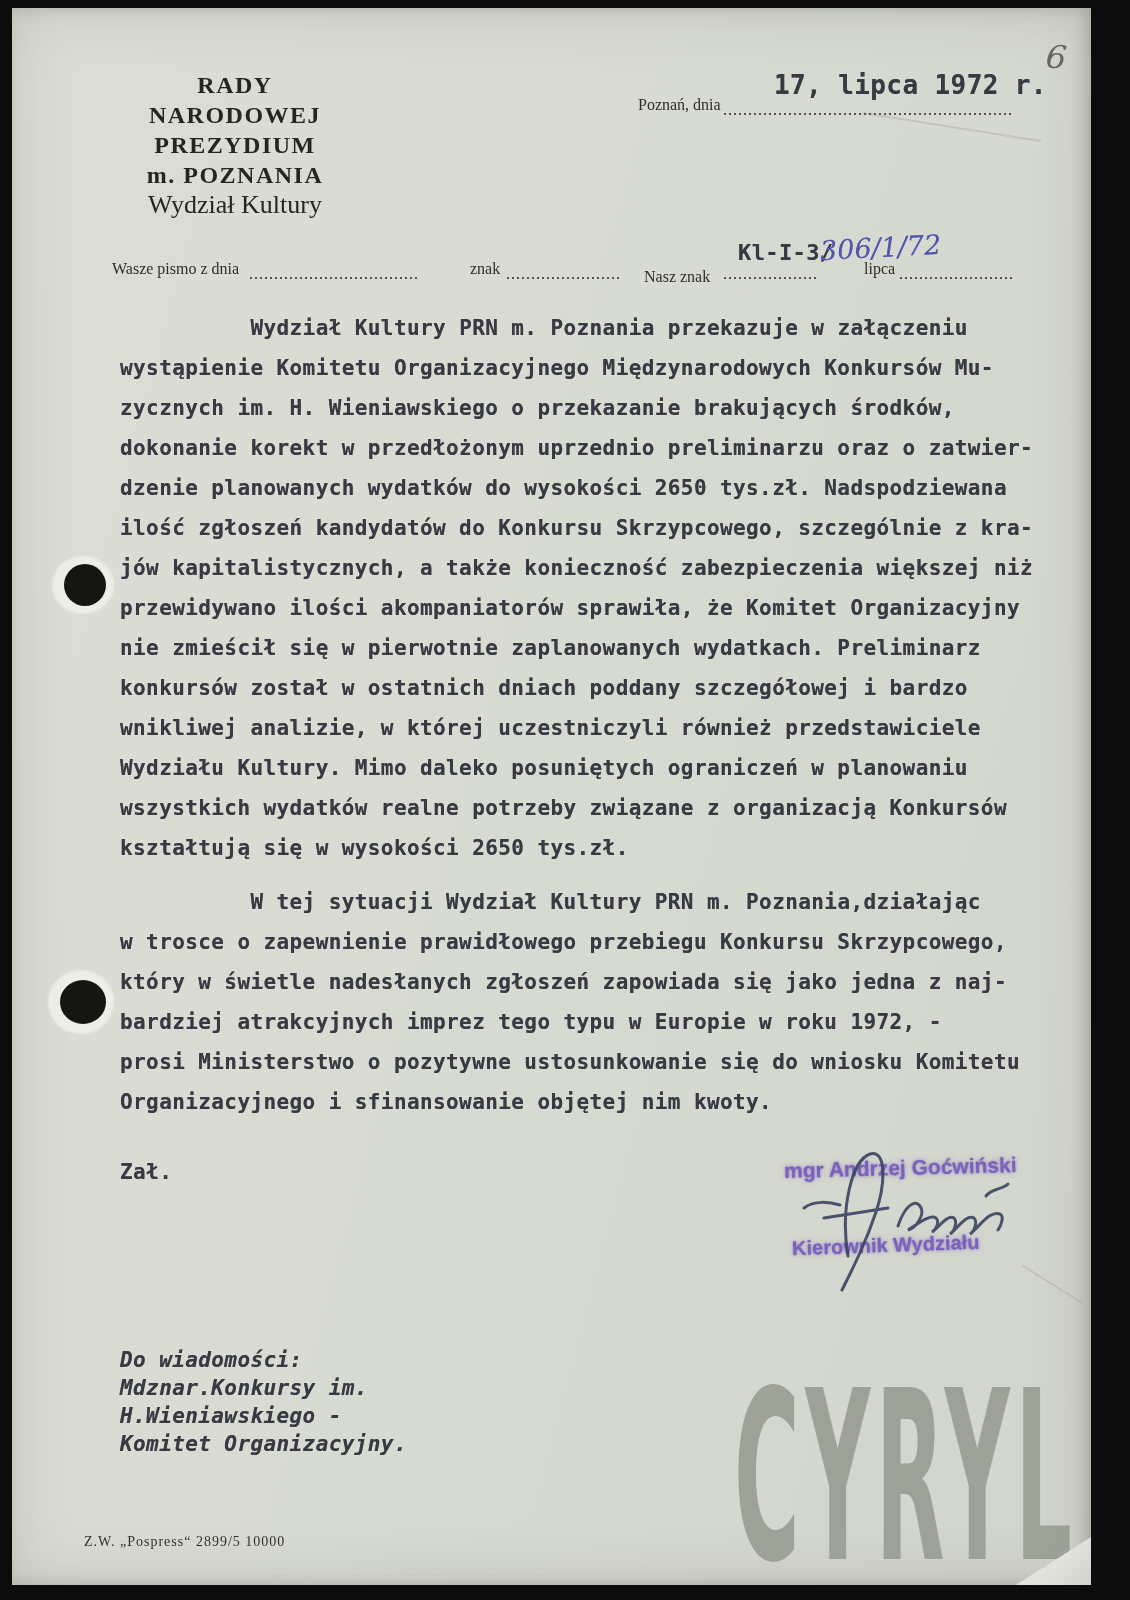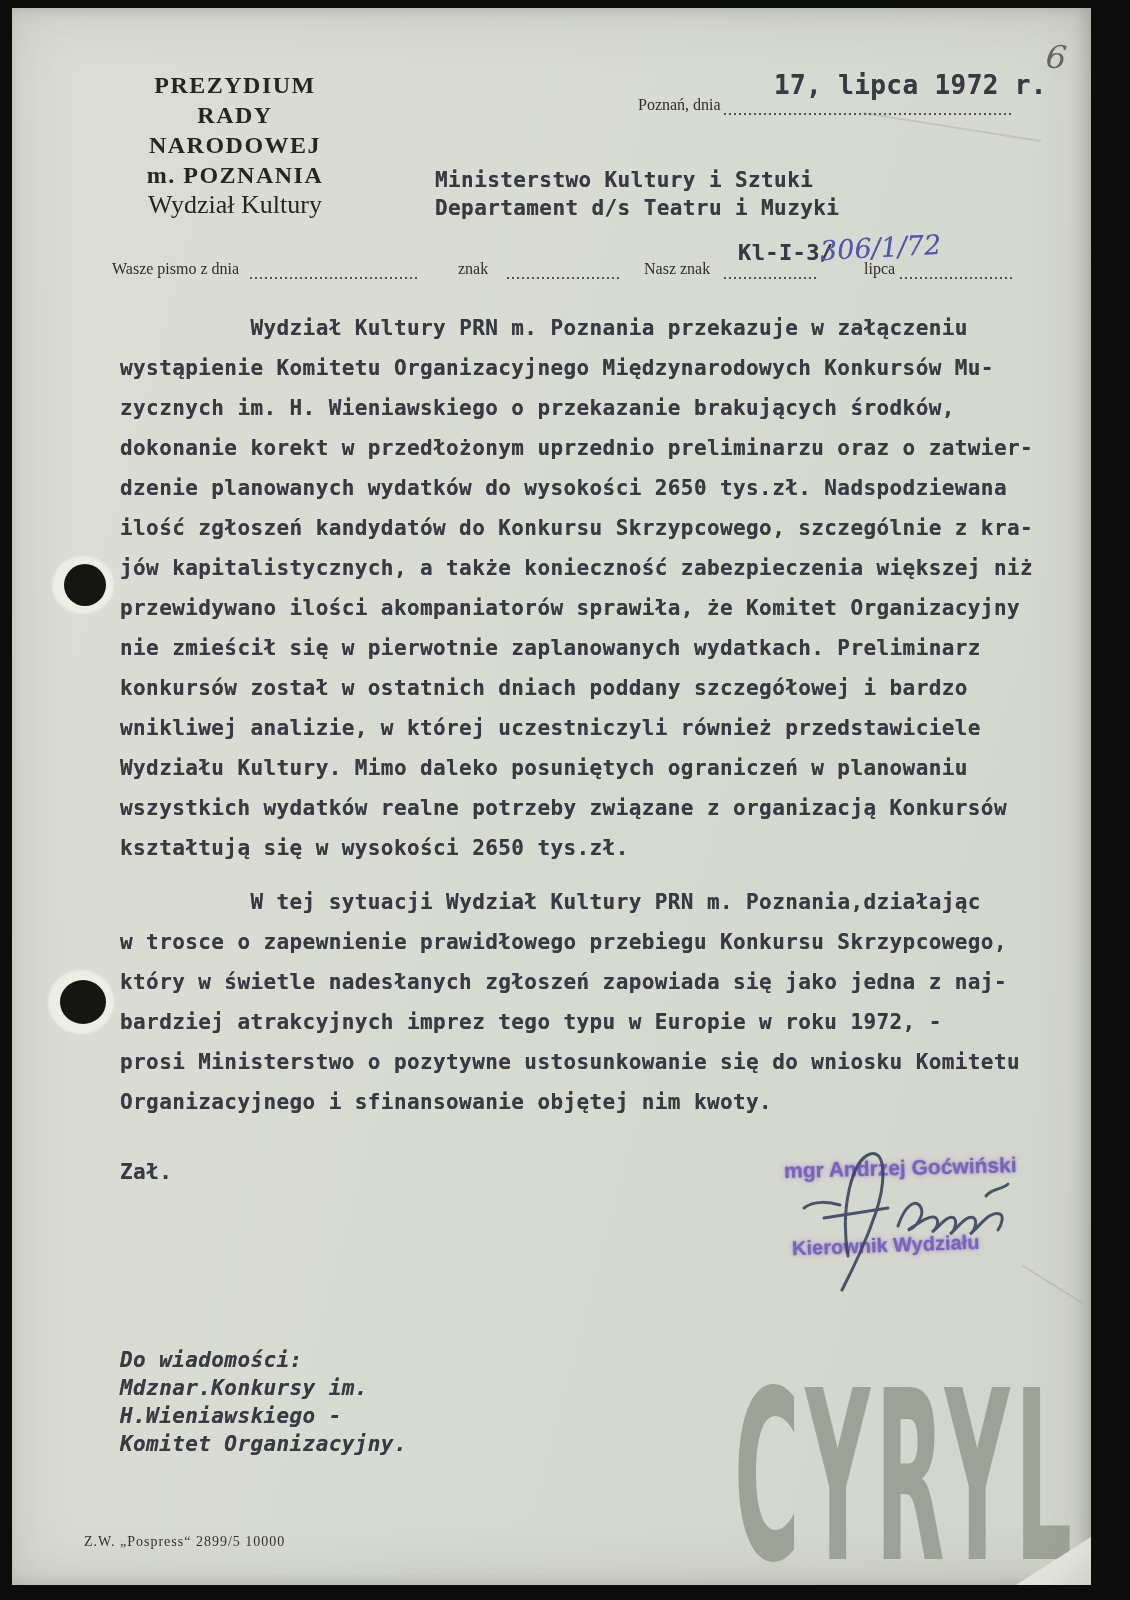--- a/index.html
+++ b/index.html
@@ -70,41 +70,39 @@
   <div class="abs crumple" style="right:0;bottom:0;width:75px;height:48px;"></div>
 
   <div class="abs hole-halo" style="left:40px;top:548px;width:62px;height:58px;"></div>
   <div class="abs hole" style="left:52px;top:556px;width:42px;height:42px;"></div>
   <div class="abs hole-halo" style="left:36px;top:962px;width:66px;height:64px;"></div>
   <div class="abs hole" style="left:48px;top:972px;width:46px;height:44px;"></div>
 
   <div class="abs pencil" style="left:1034px;top:30px;font-size:32px;transform:rotate(6deg);">6</div>
 
   <div class="abs letterhead" style="left:98px;top:62px;">
+    <div class="lh-main">RADY NARODOWEJ</div>
     <div class="lh-main">PREZYDIUM</div>
-    <div class="lh-main">RADY NARODOWEJ</div>
     <div class="lh-main">m. POZNANIA</div>
     <div class="lh-dept">Wydział Kultury</div>
   </div>
 
   <div class="abs typed" style="left:762px;top:62px;font-size:26px;">17, lipca 1972 r.</div>
   <div class="abs printed" style="left:626px;top:88px;font-size:16px;">Poznań, dnia</div>
   <div class="abs dots" style="left:712px;top:104px;width:288px;"></div>
 
-  <div class="abs typed" style="left:423px;top:158px;font-size:21px;line-height:28px;white-space:pre-line;">Ministerstwo Kultury i Sztuki
-Departament d/s Teatru i Muzyki</div>
 
   <div class="abs typed" style="left:726px;top:232px;font-size:22px;">Kl-I-3/</div>
   <div class="abs hand-blue" style="left:808px;top:224px;font-size:27px;transform:rotate(-3deg);">306/1/72</div>
 
   <div class="abs printed" style="left:100px;top:252px;font-size:16px;">Wasze pismo z dnia</div>
   <div class="abs dots" style="left:238px;top:268px;width:170px;"></div>
-  <div class="abs printed" style="left:446px;top:252px;font-size:16px;">znak</div>
+  <div class="abs printed" style="left:458px;top:252px;font-size:16px;">znak</div>
   <div class="abs dots" style="left:495px;top:268px;width:115px;"></div>
-  <div class="abs printed" style="left:632px;top:252px;font-size:16px;">Nasz znak</div>
+  <div class="abs printed" style="left:632px;top:260px;font-size:16px;">Nasz znak</div>
   <div class="abs dots" style="left:712px;top:268px;width:95px;"></div>
   <div class="abs printed" style="left:852px;top:252px;font-size:16px;">lipca</div>
   <div class="abs dots" style="left:888px;top:268px;width:112px;"></div>
 
   <div class="abs typed body-text" style="left:108px;top:300px;width:965px;">          Wydział Kultury PRN m. Poznania przekazuje w załączeniu
 wystąpienie Komitetu Organizacyjnego Międzynarodowych Konkursów Mu-
 zycznych im. H. Wieniawskiego o przekazanie brakujących środków,
 dokonanie korekt w przedłożonym uprzednio preliminarzu oraz o zatwier-
 dzenie planowanych wydatków do wysokości 2650 tys.zł. Nadspodziewana
 ilość zgłoszeń kandydatów do Konkursu Skrzypcowego, szczególnie z kra-

